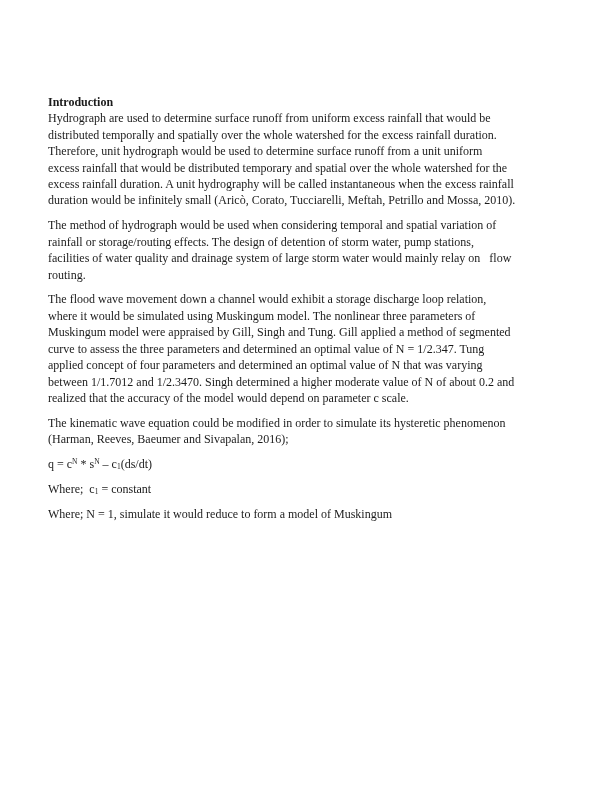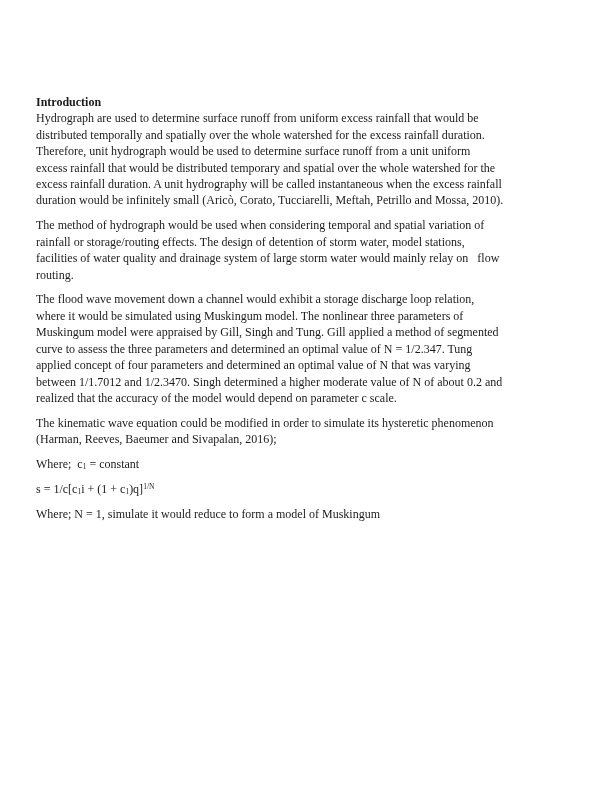--- a/index.html
+++ b/index.html
@@ -12,21 +12,21 @@
     background: #ffffff;
     overflow: hidden;
     font-family: "Liberation Serif", "DejaVu Serif", serif;
     color: #1b1b1b;
   }
   .page {
     position: relative;
     width: 612px;
     height: 792px;
     box-sizing: border-box;
-    padding: 94px 40px 0 36px;
+    padding: 94px 40px 0 48px;
     background: #ffffff;
   }
   .heading {
     font-size: 12px;
     line-height: 16.4px;
     font-weight: bold;
     margin: 0;
     white-space: pre;
   }
   .para {
@@ -53,35 +53,35 @@
   <div class="heading">Introduction</div>
 
   <div class="para">Hydrograph are used to determine surface runoff from uniform excess rainfall that would be
 distributed temporally and spatially over the whole watershed for the excess rainfall duration.
 Therefore, unit hydrograph would be used to determine surface runoff from a unit uniform
 excess rainfall that would be distributed temporary and spatial over the whole watershed for the
 excess rainfall duration. A unit hydrography will be called instantaneous when the excess rainfall
 duration would be infinitely small (Aricò, Corato, Tucciarelli, Meftah, Petrillo and Mossa, 2010).</div>
 
   <div class="para">The method of hydrograph would be used when considering temporal and spatial variation of
-rainfall or storage/routing effects. The design of detention of storm water, model stations,
+rainfall or storage/routing effects. The design of detention of storm water, pump stations,
 facilities of water quality and drainage system of large storm water would mainly relay on   flow
 routing.</div>
 
   <div class="para">The flood wave movement down a channel would exhibit a storage discharge loop relation,
 where it would be simulated using Muskingum model. The nonlinear three parameters of
 Muskingum model were appraised by Gill, Singh and Tung. Gill applied a method of segmented
 curve to assess the three parameters and determined an optimal value of N = 1/2.347. Tung
 applied concept of four parameters and determined an optimal value of N that was varying
 between 1/1.7012 and 1/2.3470. Singh determined a higher moderate value of N of about 0.2 and
 realized that the accuracy of the model would depend on parameter c scale.</div>
 
   <div class="para">The kinematic wave equation could be modified in order to simulate its hysteretic phenomenon
 (Harman, Reeves, Baeumer and Sivapalan, 2016);</div>
 
+  <div class="para">q = c<sup>N</sup> * s<sup>N</sup> – c<sub>1</sub>(ds/dt)</div>
 
   <div class="para">Where;  c<sub>1</sub> = constant</div>
 
 
-  <div class="para">s = 1/c[c<sub>1</sub>i + (1 + c<sub>1</sub>)q]<sup>1/N</sup></div>
 
   <div class="para">Where; N = 1, simulate it would reduce to form a model of Muskingum</div>
 </div>
 
 </body></html>

